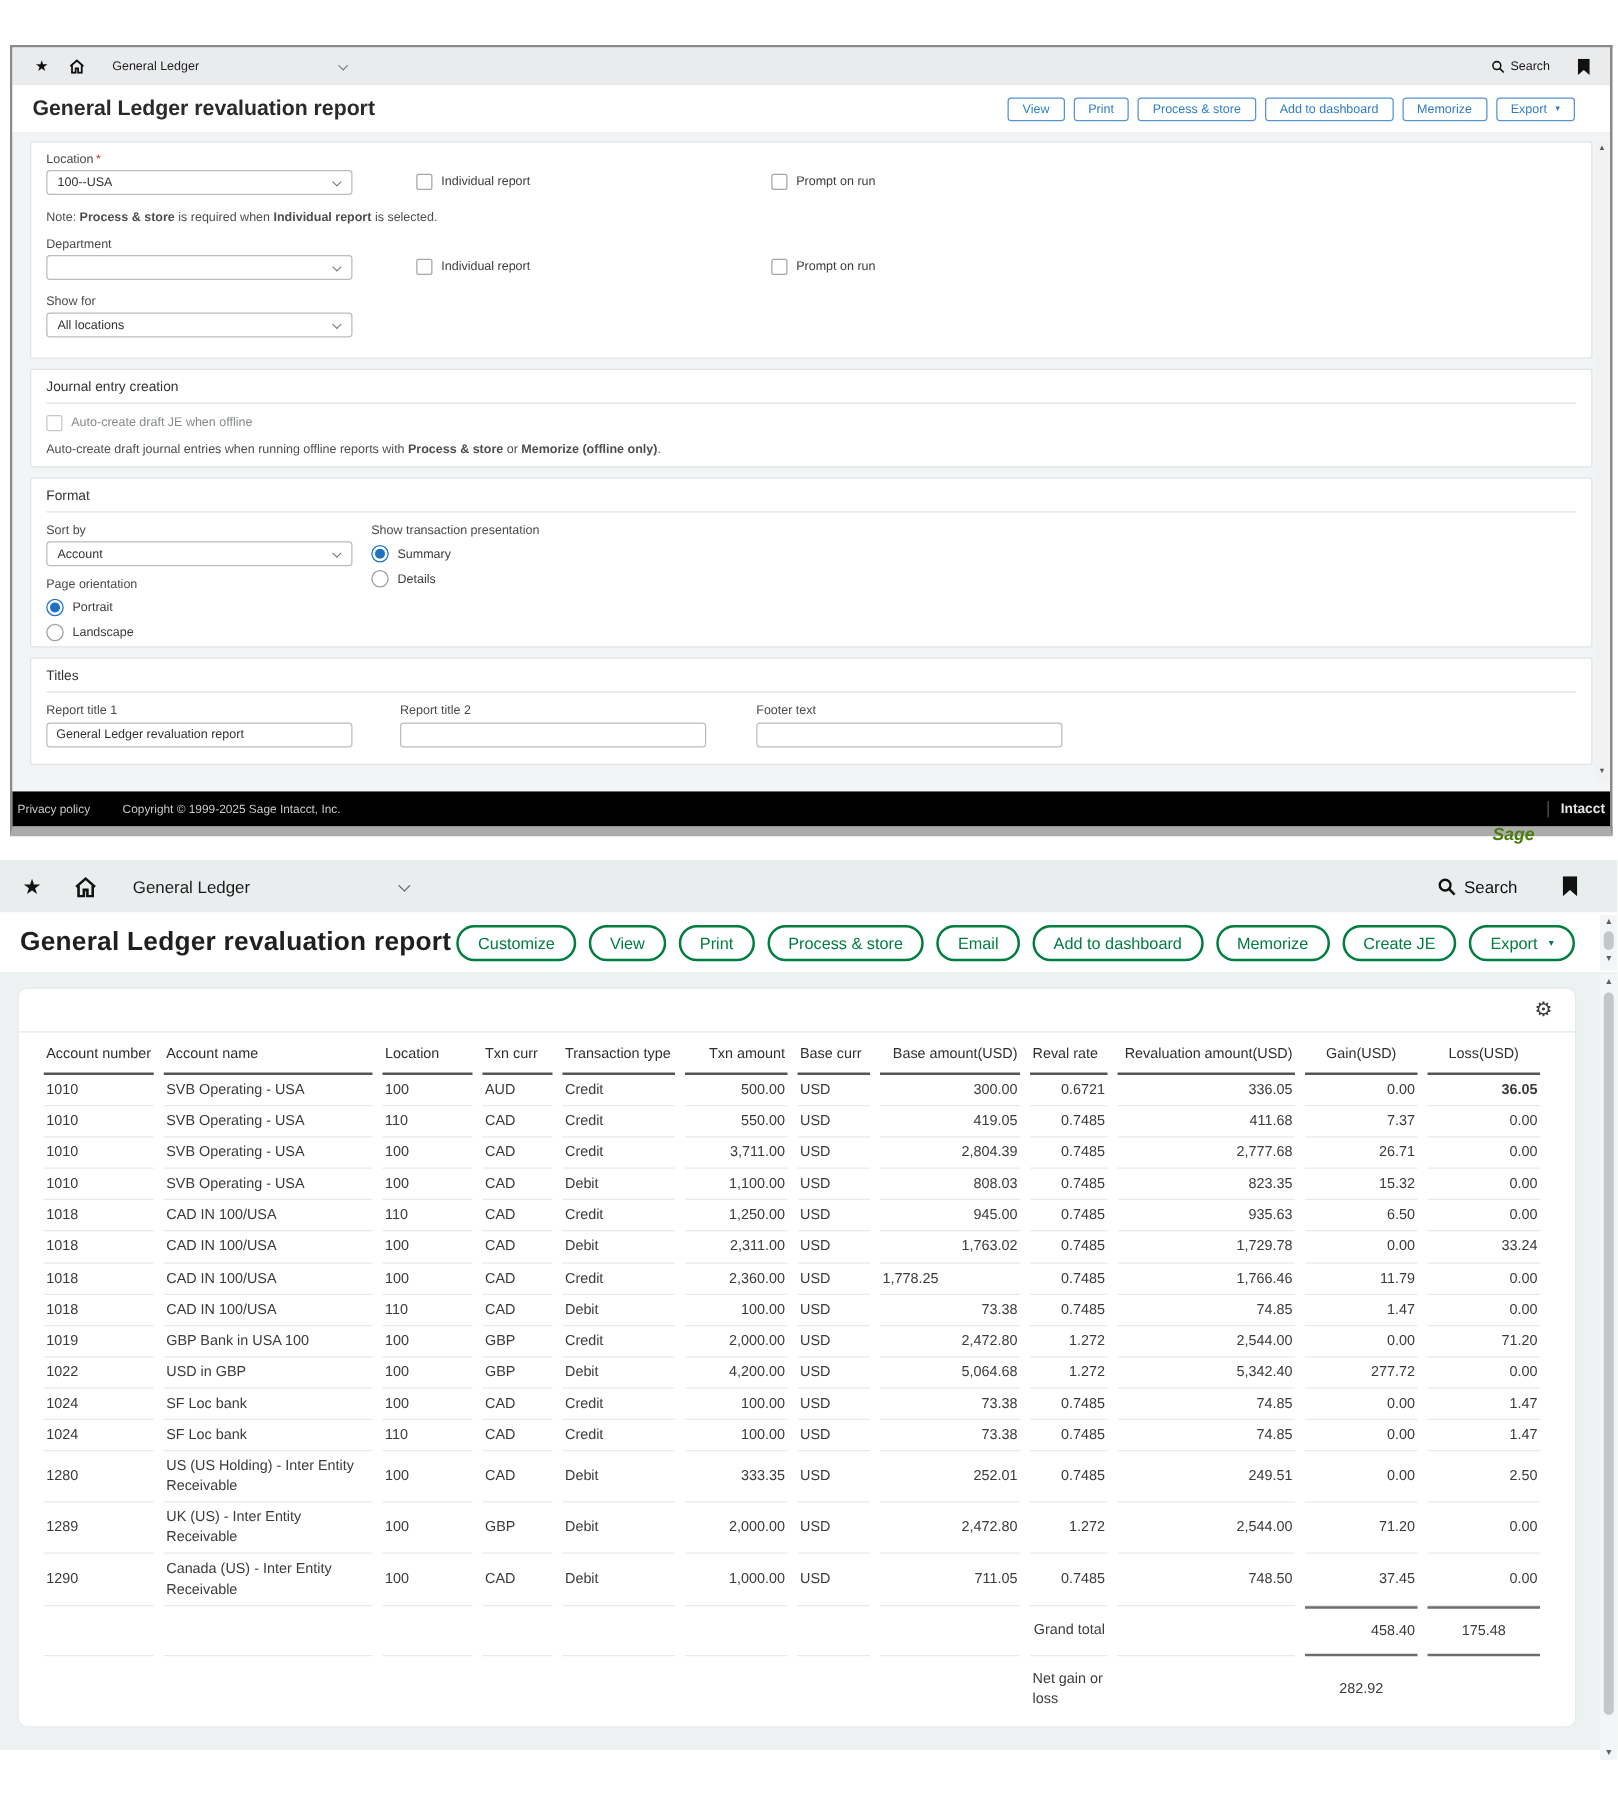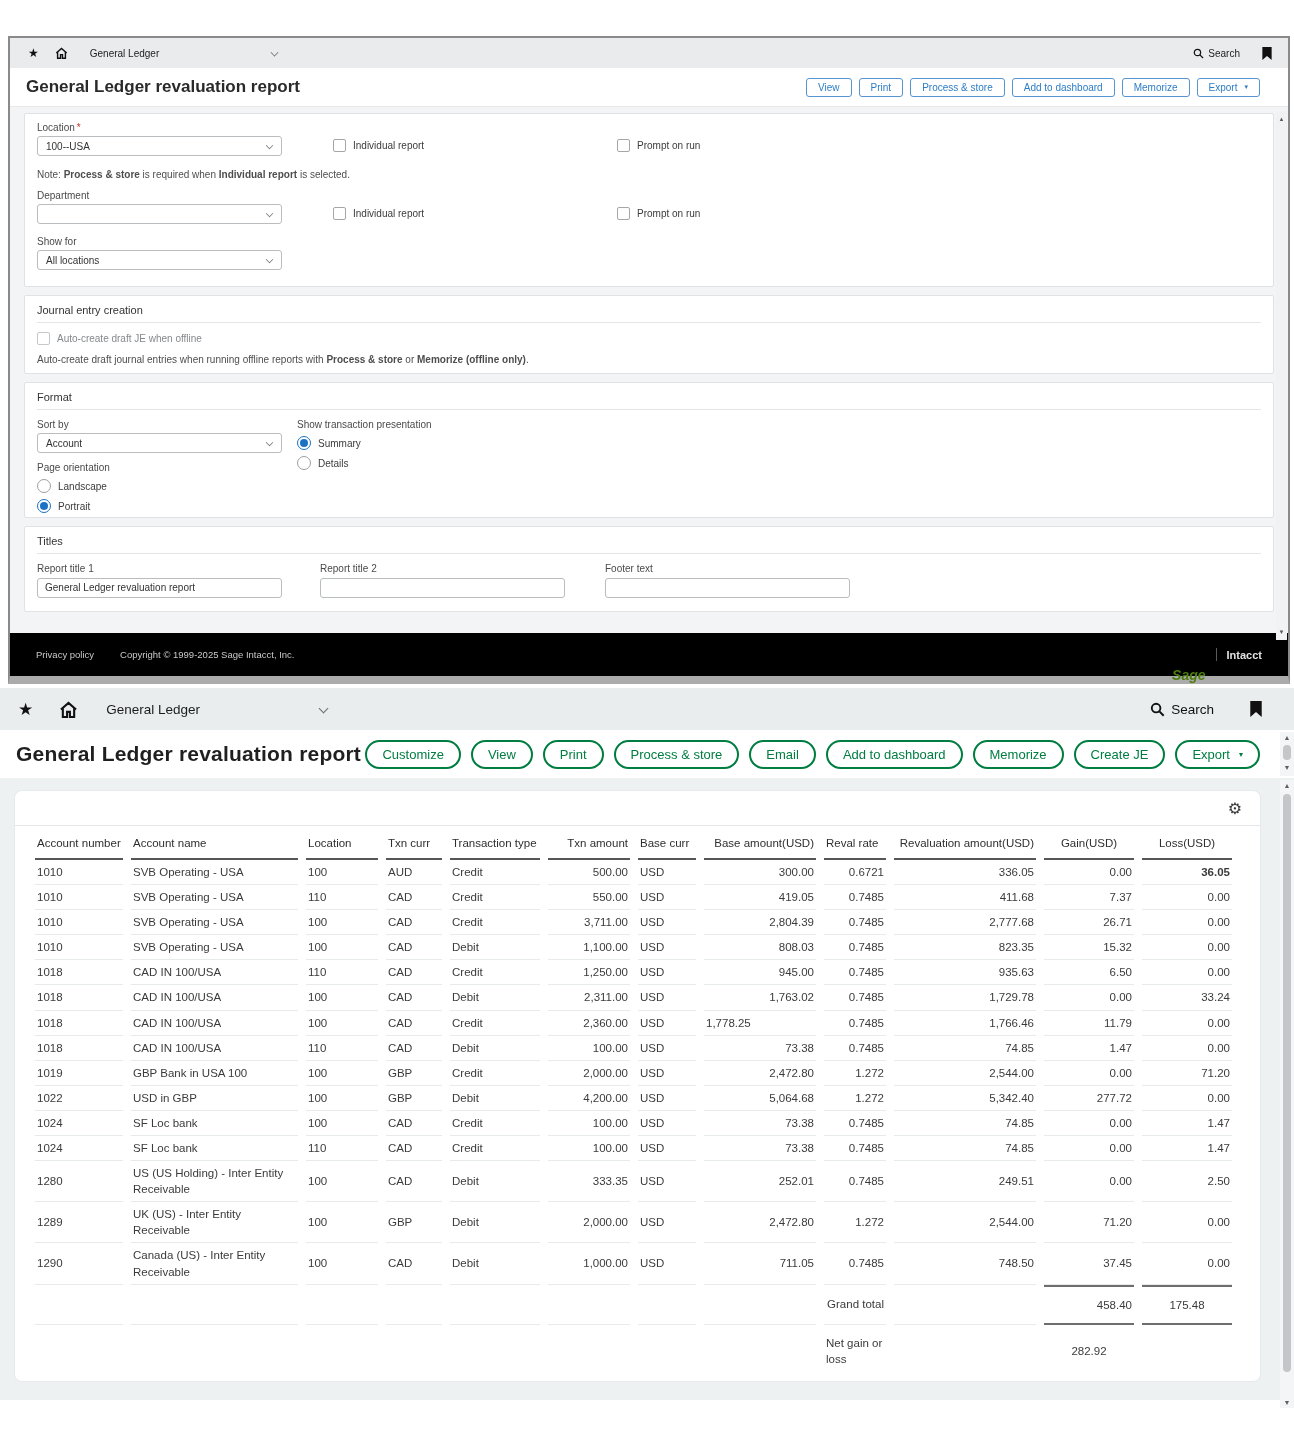--- a/index.html
+++ b/index.html
@@ -42,21 +42,21 @@
   .rd{width:12px;height:12px;border-radius:50%;border:1px solid #9aa0a3;display:inline-block;position:relative;background:#fff;flex:none;}
   .rd.on{border-color:#1b72c4;}
   .rd.on::after{content:"";position:absolute;left:2px;top:2px;right:2px;bottom:2px;border-radius:50%;background:#1b72c4;}
   .rrow{display:flex;align-items:center;margin-top:6px;}
   .fmt-right{position:absolute;left:260px;top:0;}
   .txtin{width:245px;height:20px;border:1px solid #b9bdc0;border-radius:3px;background:#fff;font-size:10px;color:#333;padding:0 7px;box-sizing:border-box;font-family:"Liberation Sans",sans-serif;}
   .titles-row{position:relative;height:40px;}
   .tcol1{position:absolute;left:0;top:0;}
   .tcol2{position:absolute;left:283px;top:0;}
   .tcol3{position:absolute;left:568px;top:0;}
-  .s1-footer{height:43px;background:#000;color:#c9c9c9;display:flex;align-items:center;padding:0 26px;font-size:9.5px;}
+  .s1-footer{height:28px;background:#000;color:#c9c9c9;display:flex;align-items:center;padding:0 4px;font-size:9.5px;}
   .s1-copy{margin-left:26px;}
   .brand{margin-left:auto;display:flex;align-items:center;gap:10px;}
   .sage{color:#4d7c0f;font-weight:700;font-style:italic;font-size:14px;margin-top:40px;}
   .bdiv{width:1px;height:13px;background:#5a5a5a;}
   .intacct{color:#e2e2e2;font-weight:700;font-size:11px;}
   .s1-sb{position:absolute;right:1px;top:74px;bottom:36px;width:11px;background:#f1f2f3;display:flex;flex-direction:column;align-items:center;justify-content:space-between;padding:2px 0;}
   .s1-sb .sb-arrow{font-size:6px;color:#55585b;}
   
   .s2{position:absolute;left:0;top:688px;width:1294px;height:727px;background:#fff;}
   .s2-topbar{height:42px;background:#e9edee;display:flex;align-items:center;padding:0 18px;font-size:13.5px;color:#1c1c1c;}
@@ -195,26 +195,26 @@
     <div class="card" style="height:118px;">
       <div class="sect">Format</div>
       <div style="position:relative;">
         <span class="lab">Sort by</span>
         <div class="sel">
             <span>Account</span>
             <span class="chev"></span>
           </div>
         <span class="lab" style="margin-top:9px;">Page orientation</span>
         <div class="rrow">
+            <span class="rd on"></span>
+            <span class="cbl">Portrait</span>
+          </div>
+        <div class="rrow">
             <span class="rd"></span>
             <span class="cbl">Landscape</span>
-          </div>
-        <div class="rrow">
-            <span class="rd on"></span>
-            <span class="cbl">Portrait</span>
           </div>
         <div class="fmt-right">
           <span class="lab">Show transaction presentation</span>
           <div class="rrow">
               <span class="rd on"></span>
               <span class="cbl">Summary</span>
             </div>
           <div class="rrow">
               <span class="rd"></span>
               <span class="cbl">Details</span>

